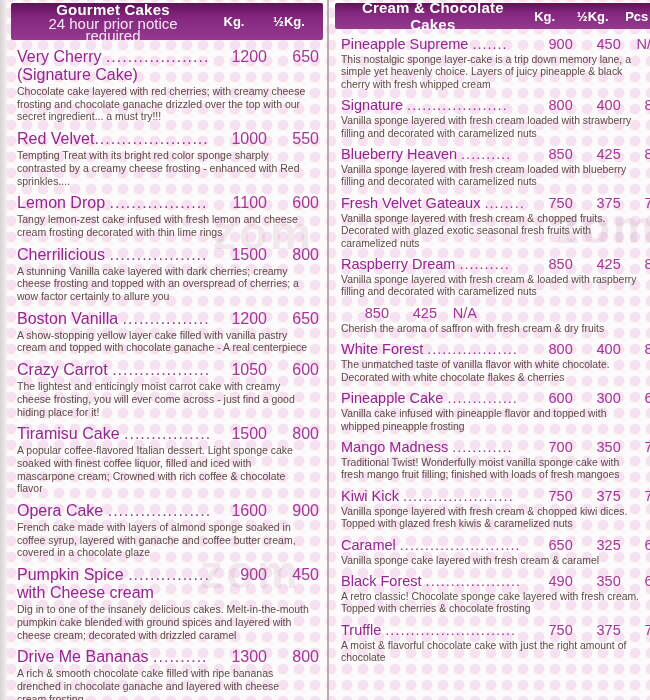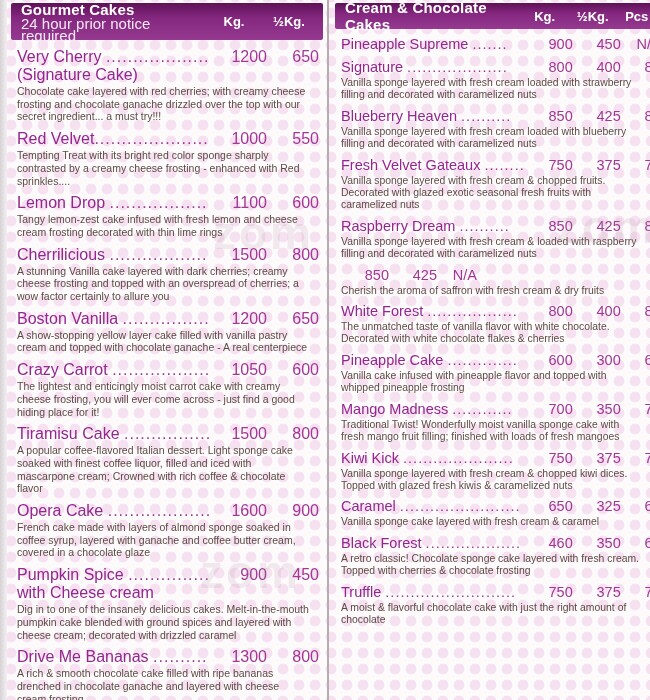--- a/index.html
+++ b/index.html
@@ -19,21 +19,21 @@
   .col-left  { width:320px; padding:3px 4px 0 4px; }
   .col-right { flex:1; padding:3px 2px 0 6px; }
 
   .hdr {
     background:linear-gradient(180deg,#5e1257 0%, #85277f 40%, #953a90 100%);
     color:#fff; display:flex; align-items:center;
     padding:0 8px 0 10px; border-radius:2px; flex:none;
   }
   .hdr-left  { height:37px; }
   .hdr-right { height:26px; }
-  .hdr-titles { flex:1; min-width:0; }
+  .hdr-titles { flex:1; min-width:0;text-align:center; }
   .hdr-title { font-size:15px; font-weight:bold; letter-spacing:.2px; line-height:17px; }
   .hdr-sub   { font-size:15px; line-height:12px; color:#f6e8f4; }
   .hdr-col { font-weight:bold; font-size:13px; text-align:center; }
   .col-left  .hdr-col.kg   { width:58px; }
   .col-left  .hdr-col.half { width:52px; }
   .col-right .hdr-col.kg   { width:48px; }
   .col-right .hdr-col.half { width:48px; }
   .col-right .hdr-col.pcs  { width:40px; }
 
   .items { padding:1px 4px 0 6px; }
@@ -194,20 +194,21 @@
       <div class="hdr-col pcs">Pcs</div>
     </div>
     <div class="items">
   <div class="item">
     <div class="item-head">
       <div class="item-title"><span>Pineapple Supreme </span><span class="dots">.......</span></div>
       <div class="price kg">900</div>
       <div class="price half">450</div>
       <div class="price pcs">N/A</div>
     </div>
+    <div class="item-desc">This nostalgic sponge layer-cake is a trip down memory lane, a simple yet heavenly choice. Layers of juicy pineapple &amp; black cherry with fresh whipped cream</div>
   </div>
 
   <div class="item">
     <div class="item-head">
       <div class="item-title"><span>Signature </span><span class="dots">....................</span></div>
       <div class="price kg">800</div>
       <div class="price half">400</div>
       <div class="price pcs">80</div>
     </div>
     <div class="item-desc">Vanilla sponge layered with fresh cream loaded with strawberry filling and decorated with caramelized nuts</div>
@@ -298,21 +299,21 @@
       <div class="price kg">650</div>
       <div class="price half">325</div>
       <div class="price pcs">65</div>
     </div>
     <div class="item-desc">Vanilla sponge cake layered with fresh cream &amp; caramel</div>
   </div>
 
   <div class="item">
     <div class="item-head">
       <div class="item-title"><span>Black Forest </span><span class="dots">...................</span></div>
-      <div class="price kg">460</div>
+      <div class="price kg">490</div>
       <div class="price half">350</div>
       <div class="price pcs">65</div>
     </div>
     <div class="item-desc">A retro classic! Chocolate sponge cake layered with fresh cream. Topped with cherries &amp; chocolate frosting</div>
   </div>
 
   <div class="item">
     <div class="item-head">
       <div class="item-title"><span>Truffle </span><span class="dots">..........................</span></div>
       <div class="price kg">750</div>

